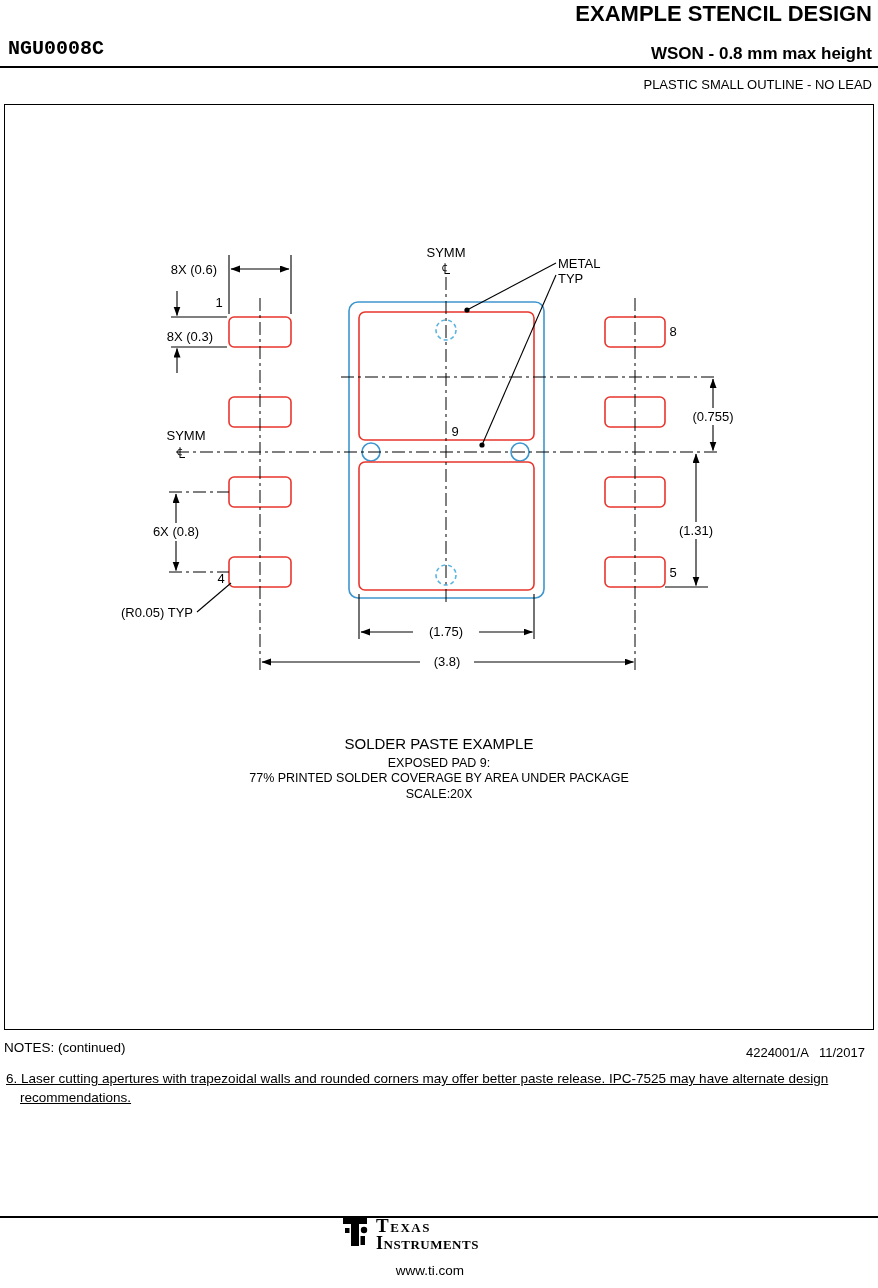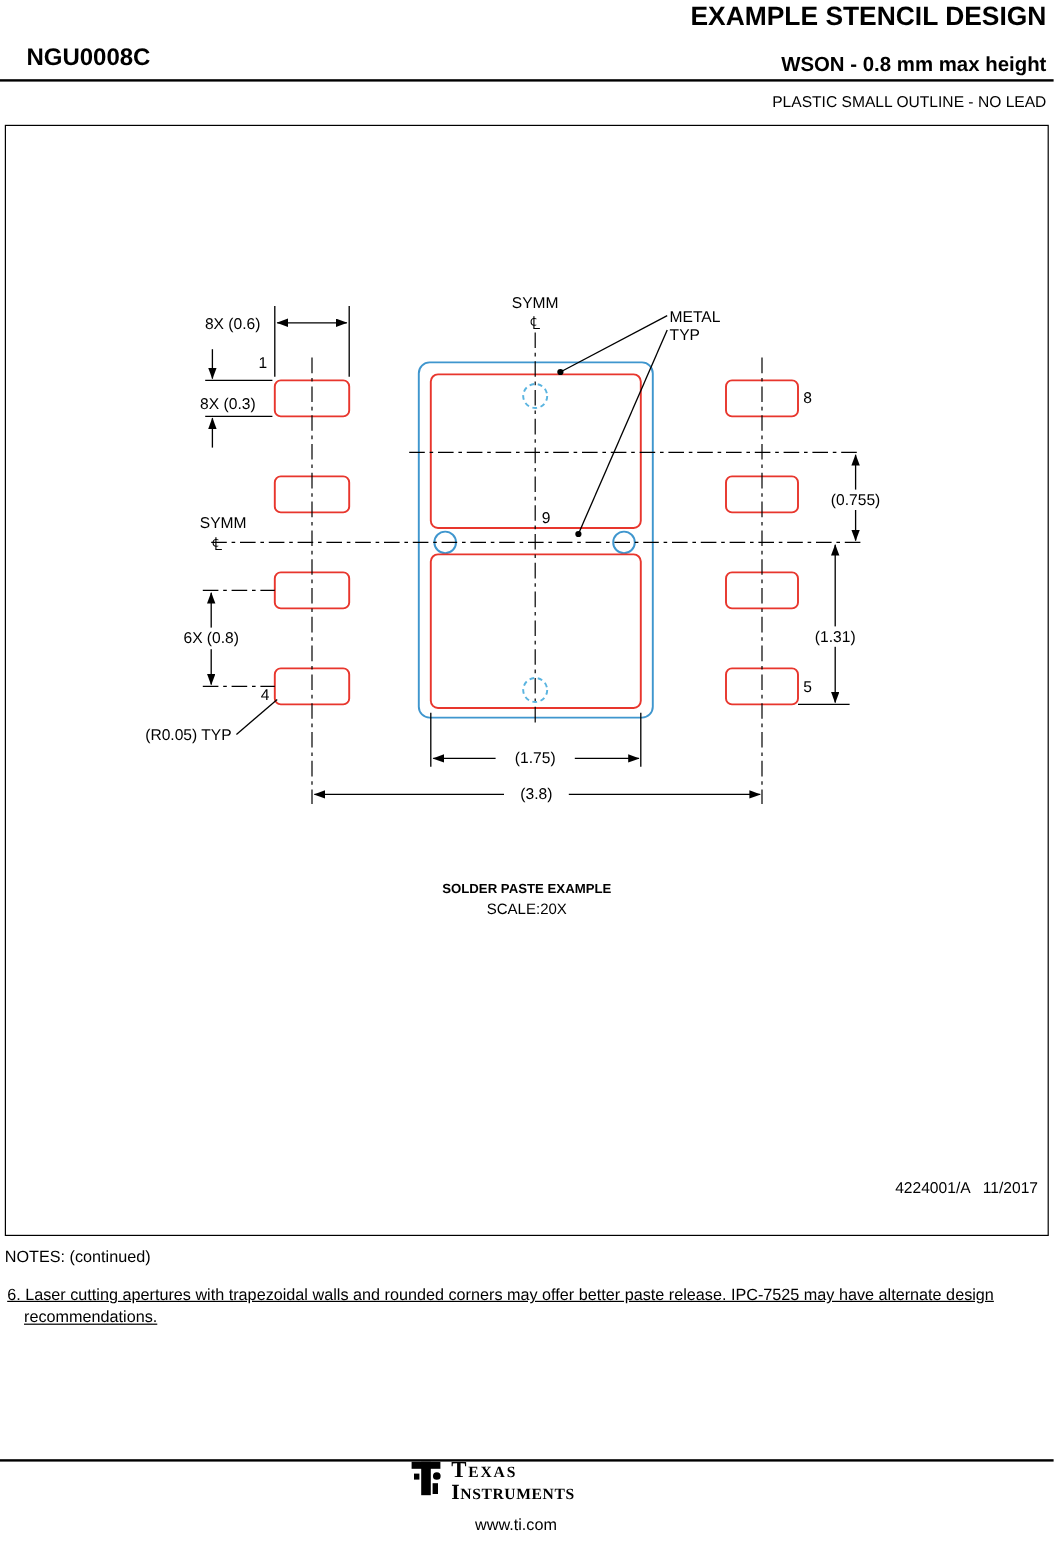--- a/index.html
+++ b/index.html
@@ -14,40 +14,40 @@
   
   .blue  { stroke: var(--outline-blue, #3f96ce); stroke-width:1.6; fill:none; }
   .blue2 { stroke: var(--via-blue, #5ab4e0); stroke-width:1.6; stroke-dasharray:4 3; fill:none; }
   .red   { stroke: var(--pad-red, #e8362d); stroke-width:1.6; fill:none; }
   .cl    { stroke:#000; stroke-width:1; stroke-dasharray:13 4 3 4; fill:none; }
   .dim   { stroke:#000; stroke-width:1.1; fill:none; }
   svg text { font-family:"Liberation Sans", sans-serif; font-size:13px; fill:#000; stroke:none; }
   svg text.cls { font-size:15px; }
 
   .caption { position:absolute; left:0; right:0; top:630px; text-align:center; }
-  .caption .c1 { font-size:11px; margin-bottom:4px;font-weight:bold; }
+  .caption .c1 { font-size:15px; margin-bottom:4px; }
   .caption .c2 { font-size:12.5px; margin-bottom:17px; }
   .caption .c3 { font-size:12.5px; line-height:1.22; }
 
-  .docnum { position:absolute; right:8px; top:877px; font-size:13px; white-space:pre; }
+  .docnum { position:absolute; right:8px; top:940px; font-size:13px; white-space:pre; }
 
   .note-body { padding-left:14px; text-indent:-14px; line-height:1.4; }
 
   .logo-row { display:flex; justify-content:center; align-items:center; gap:7px; }
   .logo-text div {
     font-family:"Liberation Serif", serif; font-weight:bold; font-variant:small-caps;
   }
   .logo-texas { font-size:19px; line-height:0.85; letter-spacing:1.5px; }
   .logo-instr { font-size:18px; line-height:1.0; letter-spacing:0.5px; }
 </style>
 </head>
 <body>
 
 <div class="abs b" style="top:1px; right:6px; font-size:22px;">EXAMPLE STENCIL DESIGN</div>
-<div class="abs b" style="top:37px; left:22px; font-size:20px;">NGU0008C</div>
+<div class="abs b" style="top:37px; left:8px; font-size:20px;font-family:Liberation Mono, monospace;">NGU0008C</div>
 <div class="abs b" style="top:44px; right:6px; font-size:17px;">WSON - 0.8 mm max height</div>
 <div class="abs" style="top:66px; left:0; width:878px; height:2px; background:#000;"></div>
 <div class="abs" style="top:77px; right:6px; font-size:13px;">PLASTIC SMALL OUTLINE - NO LEAD</div>
 
 <div class="abs" style="top:104px; left:4px; width:870px; height:926px; border:1.5px solid #000;">
 
   <svg width="866" height="922" viewBox="0 0 866 922" style="position:absolute; left:0; top:0;">
     <defs>
       <marker id="arw" markerWidth="11" markerHeight="9" refX="9" refY="3.5" orient="auto-start-reverse" markerUnits="userSpaceOnUse">
         <path d="M0,0 L9.5,3.5 L0,7 Z" fill="#000"></path>
@@ -140,20 +140,22 @@
       <text x="214" y="202" text-anchor="middle">1</text>
       <text x="216" y="478" text-anchor="middle">4</text>
       <text x="668" y="231" text-anchor="middle">8</text>
       <text x="668" y="472" text-anchor="middle">5</text>
       <text x="450" y="331" text-anchor="middle">9</text>
     </g>
   </svg>
 
   <div class="caption">
     <div class="c1">SOLDER PASTE EXAMPLE</div>
+    <div class="c3">EXPOSED PAD 9:</div>
+    <div class="c3">77% PRINTED SOLDER COVERAGE BY AREA UNDER PACKAGE</div>
     <div class="c3">SCALE:20X</div>
   </div>
 
   <div class="docnum">4224001/A   11/2017</div>
 </div>
 
 <div class="abs" style="top:1040px; left:4px; font-size:13.5px;">NOTES: (continued)</div>
 <div class="abs note-body" style="top:1070px; left:6px; width:848px; font-size:13.5px;text-decoration:underline;">6. Laser cutting apertures with trapezoidal walls and rounded corners may offer better paste release. IPC-7525 may have alternate design recommendations.</div>
 
 <div class="abs" style="top:1216px; left:0; width:878px; height:2px; background:#000;"></div>

